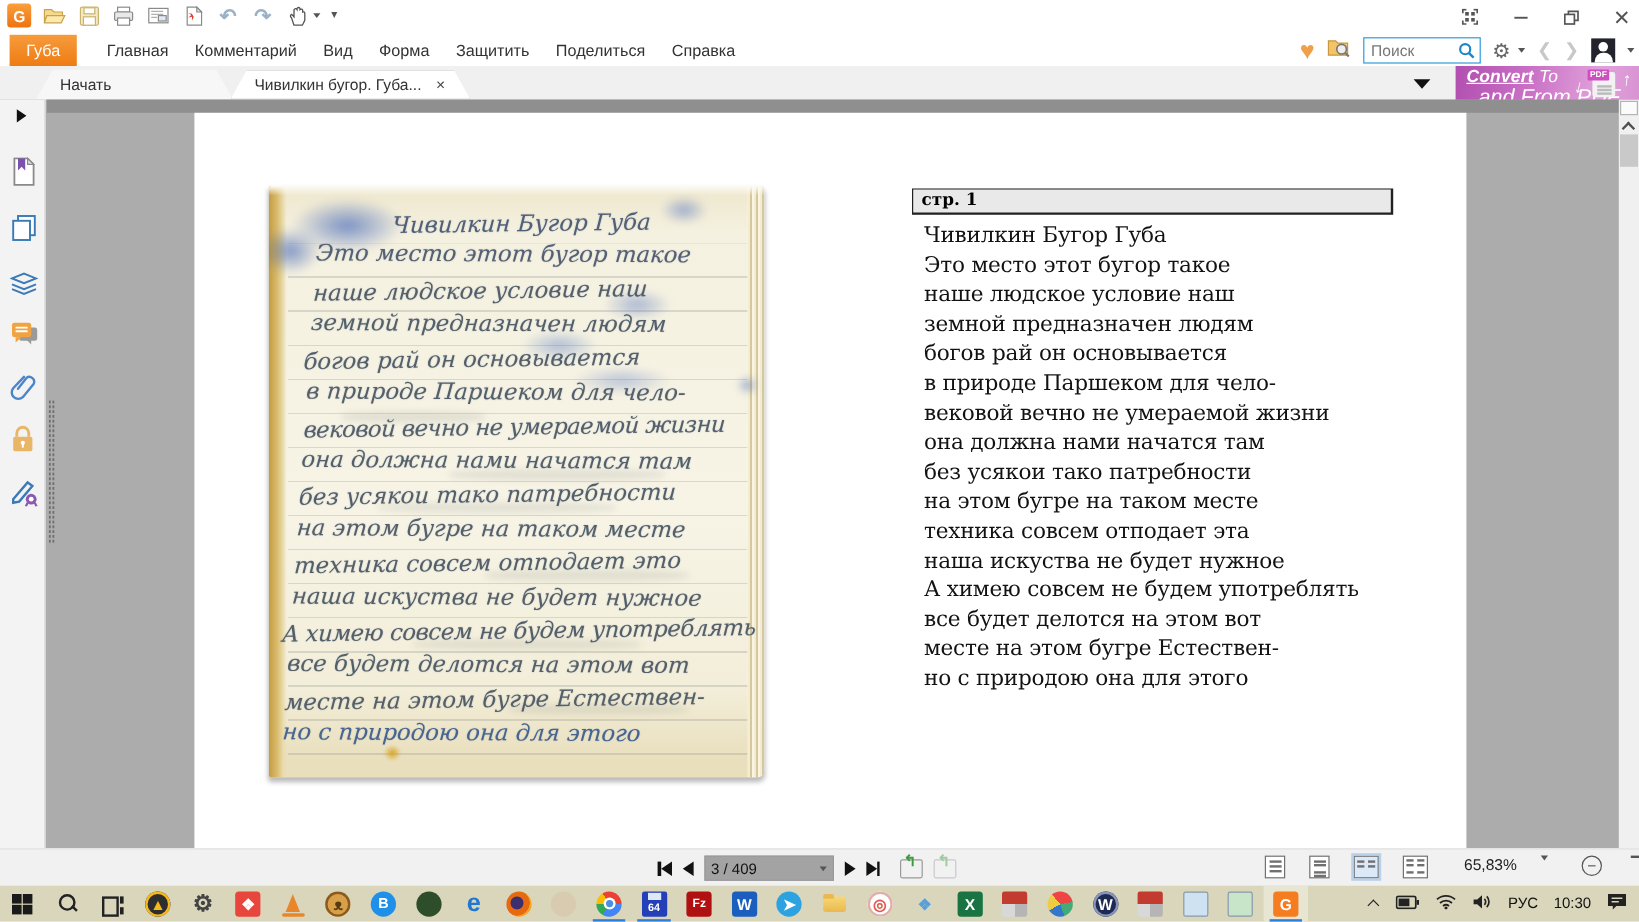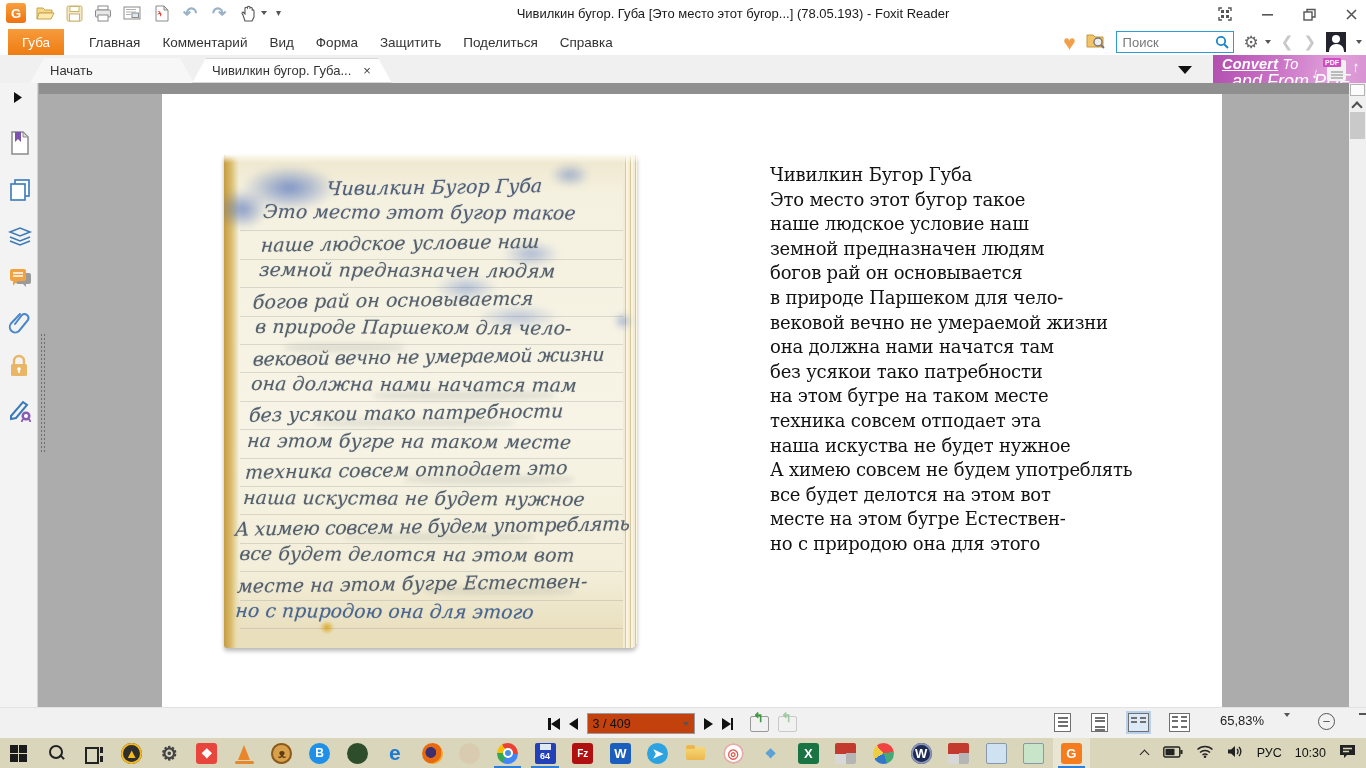--- a/index.html
+++ b/index.html
@@ -14,21 +14,21 @@
   
   #ribbonrow { position:absolute; left:0; top:28px; width:1366px; height:27px; background:#ffffff; }
   .filetab { position:absolute; left:8px; top:1px; width:56px; height:26px; background:linear-gradient(#f79b3c,#ee7c12); color:#fff; font-size:13.5px; display:flex; align-items:center; justify-content:center; }
   .rtabs { position:absolute; left:78px; top:1px; height:26px; display:flex; align-items:center; font-size:13.5px; color:#333; }
   .rtabs span { padding:0 11px; }
   .tellme { position:absolute; left:652px; top:1px; height:26px; display:flex; align-items:center; gap:8px; color:#9a9a9a; font-size:13.5px; white-space:nowrap; }
   .bulb { width:13px; height:13px; border:1.4px solid #aaa; border-radius:50%; position:relative; }
   .bulb:after { content:""; position:absolute; left:3.2px; bottom:-4px; width:4px; height:3px; border-left:1.4px solid #aaa; border-right:1.4px solid #aaa; }
   .ribright { position:absolute; right:4px; top:1px; height:26px; display:flex; align-items:center; gap:10px; }
   .heart { color:#f0a04a; font-size:21px; line-height:21px; }
-  .srchbox { width:118px; height:22px; border:1px solid #2f9bd8; background:#fff; display:flex; align-items:center; padding:0 4px 0 6px; }
+  .srchbox { width:98px; height:22px; border:1px solid #2f9bd8; background:#fff; display:flex; align-items:center; padding:0 4px 0 6px; }
   .srchbox .ph { flex:1; color:#777; font-size:13px; }
   .caret-s { width:0; height:0; border-left:3.5px solid transparent; border-right:3.5px solid transparent; border-top:4px solid #555; }
   .chev { font-size:15px; color:#c8c8c8; }
   .avatar { width:20px; height:20px; background:#23232d; position:relative; overflow:hidden; }
   .avatar:before { content:""; position:absolute; left:6px; top:3px; width:8px; height:8px; border-radius:50%; background:#fff; }
   .avatar:after { content:""; position:absolute; left:2.5px; top:12px; width:15px; height:9px; border-radius:7px 7px 0 0; background:#fff; }
   
   #tabbar { position:absolute; left:0; top:55px; width:1366px; height:28px; background:#f0f0f0; }
   .dtab { position:absolute; top:3px; height:25px; font-size:13px; color:#333; display:flex; align-items:center; padding:0 20px; }
   .dtab.t1 { left:30px; width:164px; background:#f7f7f7; clip-path:polygon(14px 0, calc(100% - 14px) 0, 100% 100%, 0 100%); }
@@ -87,21 +87,21 @@
   #trans { position:absolute; left:598px; top:63px; }
   #trans .hdr { width:401px; height:22px; background:#e9e9e9; border:2px solid #222; border-width:1.5px 2px 2px 1.5px; font-family:"DejaVu Serif",serif; font-weight:bold; font-size:14px; padding:1px 0 0 7px; color:#000; }
   #trans .lines { margin-top:7px; padding-left:10px; font-family:"DejaVu Serif",serif; font-size:18px; color:#121212; }
   #trans .lines div { height:24.6px; white-space:nowrap; letter-spacing:-0.2px; }
   
   #statusbar { position:absolute; left:0; top:707px; width:1366px; height:31px; background:#f1f1f1; border-top:1px solid #e2e2e2; }
   .navgrp { position:absolute; left:548px; top:5px; display:flex; align-items:center; gap:9px; }
   .tri-l { width:0; height:0; border-top:6px solid transparent; border-bottom:6px solid transparent; border-right:9px solid #111; }
   .tri-r { width:0; height:0; border-top:6px solid transparent; border-bottom:6px solid transparent; border-left:9px solid #111; }
   .bar-v { width:2.5px; height:12px; background:#111; }
-  .pagebox { width:108px; height:21px; background:#c2410c; border:1px solid #9a9a9a; display:flex; align-items:center; font-size:12.5px; color:#111; padding:0 5px; }
+  .pagebox { width:108px; height:21px; background:#a3a3a3; border:1px solid #9a9a9a; display:flex; align-items:center; font-size:12.5px; color:#111; padding:0 5px; }
   .pagebox .pb-t { flex:1; }
   .histico { width:19px; height:16px; border:1.6px solid #9a9a9a; border-radius:2px; position:relative; }
   .histico:before { content:"↰"; position:absolute; left:2px; top:-7px; color:#3f9b3f; font-size:13px; font-weight:bold; }
   .histico.dis { opacity:0.45; }
   .viewgrp { position:absolute; left:1054px; top:5px; display:flex; align-items:flex-start; gap:20px; }
   .vico { width:17px; height:19px; border:1.5px solid #707070; background:#fff; position:relative; }
   .vico i { position:absolute; left:2.5px; right:2.5px; height:1.6px; background:#707070; }
   .vico.two { width:21px; }
   .vico.sel { outline:2px solid #b9d0ea; background:#dce9f8; }
   .zoomlbl { font-size:13px; color:#222; margin-left:10px; }
@@ -188,21 +188,20 @@
     <span class="qi" style="color:#9ab2c8;font-size:17px;font-weight:bold;">↶</span>
     <span class="qi" style="color:#9ab2c8;font-size:17px;font-weight:bold;">↷</span>
     <span class="qi">
       <svg width="16" height="17" viewBox="0 0 16 17">
           <path d="M5 16 L3 10 q-2-2 0-3 l2 2 V3 q1.5-1.5 2.5 0 V2 q1.5-1.5 2.5 0 v1 q1.5-1 2.2.3 V5 q1.8-.6 1.8 1.2 V12 l-2 4 Z" fill="#fff" stroke="#555" stroke-width="1.1"></path>
         </svg>
     </span>
     <span class="caret-s" style="margin-left:-6px;"></span>
     <span style="color:#555;font-size:10px;letter-spacing:0;">▾<span style="display:block;height:2px;"></span></span>
   </div>
-  <div class="win-title">Чивилкин бугор. Губа [Это место этот бугор...] (78.05.193) - Foxit Reader</div>
   <div class="winbtns">
     <span class="wb">
       <svg width="14" height="14" viewBox="0 0 14 14">
           <g fill="none" stroke="#555" stroke-width="1.4">
             <path d="M1 4 V1 h3 M10 1 h3 v3 M13 10 v3 h-3 M4 13 H1 v-3"></path>
           </g>
           <g fill="#555">
             <rect x="3" y="3" width="3" height="3"></rect>
             <rect x="8" y="3" width="3" height="3"></rect>
             <rect x="3" y="8" width="3" height="3"></rect>
@@ -329,20 +328,21 @@
           <div>техника совсем отподает это</div>
           <div>наша искуства не будет нужное</div>
           <div>А химею совсем не будем употреблять</div>
           <div>все будет делотся на этом вот</div>
           <div>месте на этом бугре Естествен-</div>
           <div>но с природою она для этого</div>
         </div>
     </div>
 
     <div id="trans">
+      <div class="hdr">стр. 1</div>
       <div class="lines">
           <div>Чивилкин Бугор Губа</div>
           <div>Это место этот бугор такое</div>
           <div>наше людское условие наш</div>
           <div>земной предназначен людям</div>
           <div>богов рай он основывается</div>
           <div>в природе Паршеком для чело-</div>
           <div>вековой вечно не умераемой жизни</div>
           <div>она должна нами начатся там</div>
           <div>без усякои тако патребности</div>

